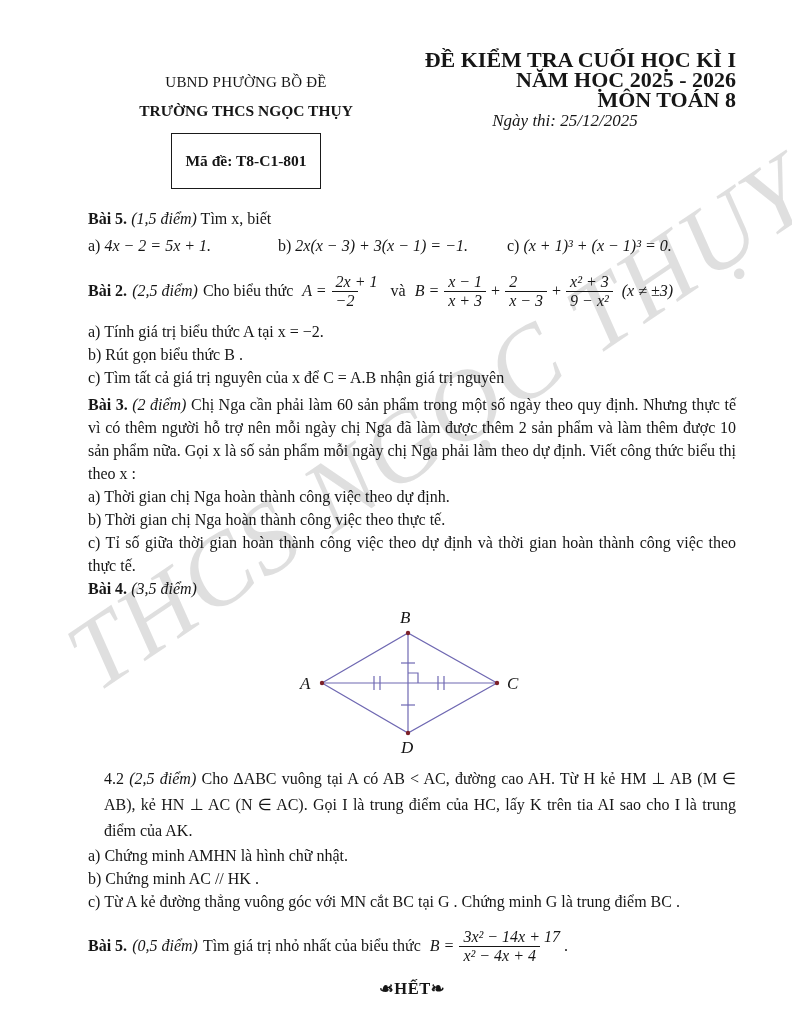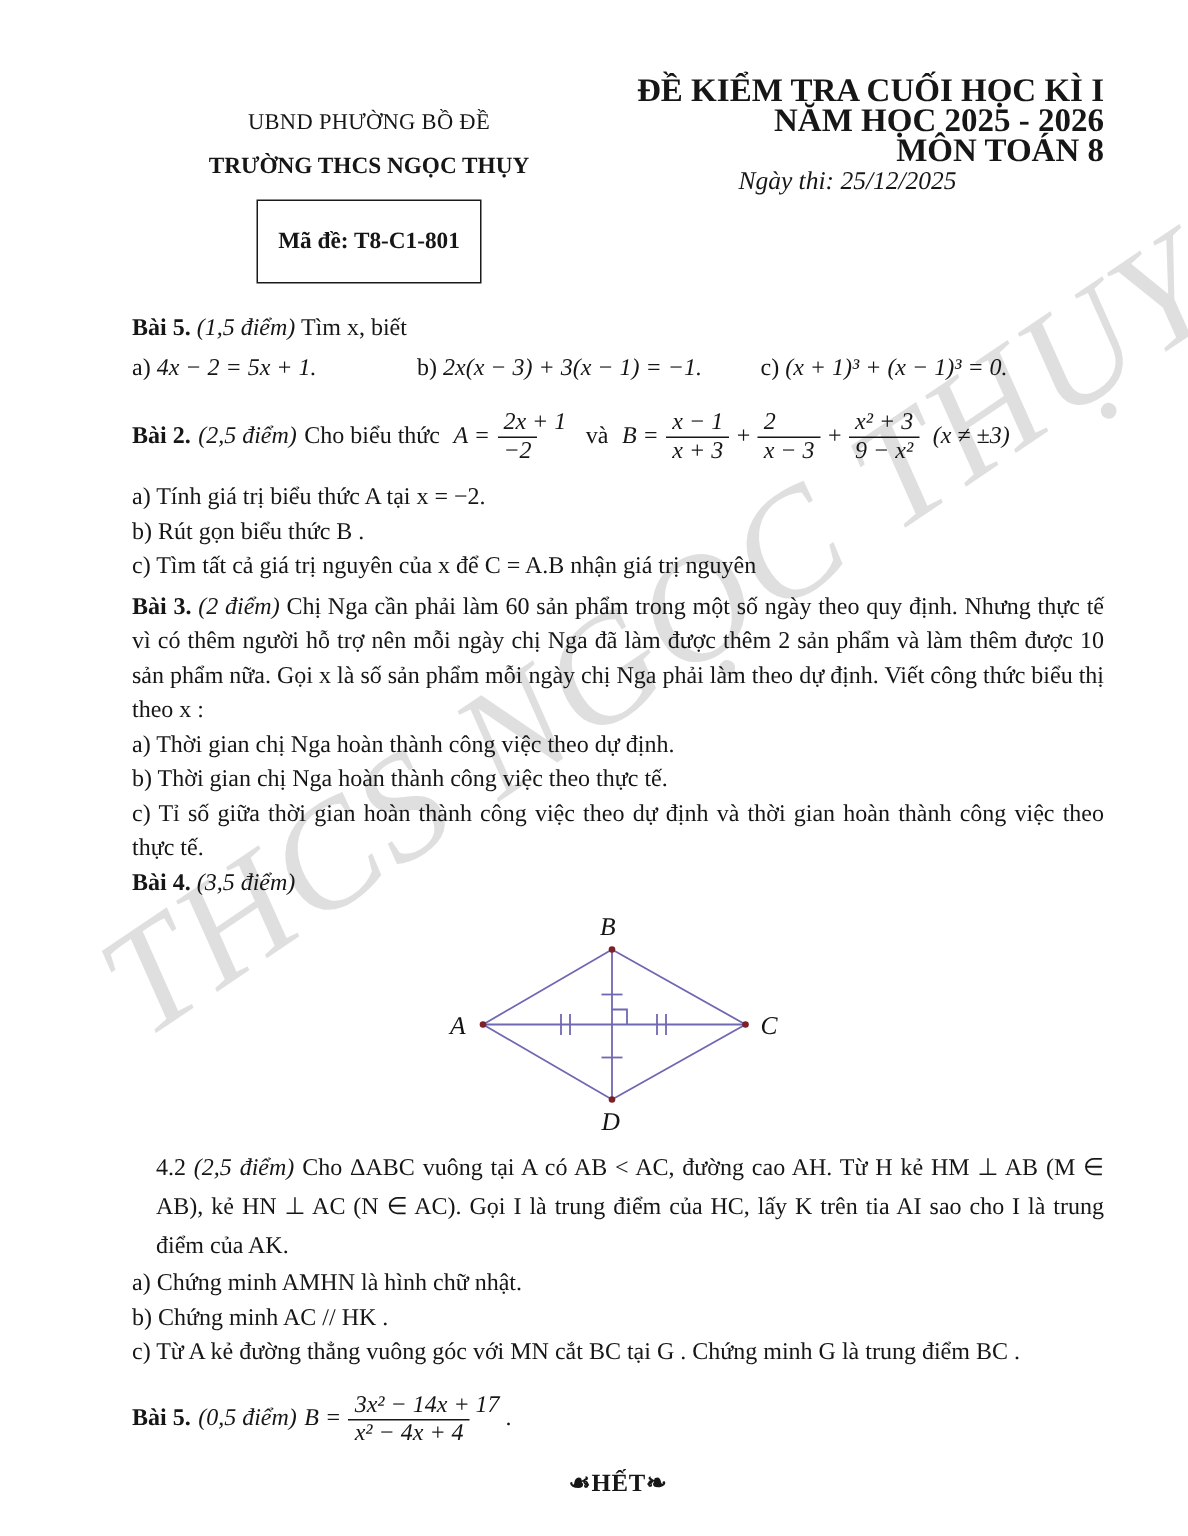--- a/index.html
+++ b/index.html
@@ -183,20 +183,21 @@
     <span class="pts">(2,5 điểm)</span>
     <span>Cho ΔABC vuông tại A có AB &lt; AC, đường cao AH. Từ H kẻ HM ⊥ AB (M ∈ AB), kẻ HN ⊥ AC (N ∈ AC). Gọi I là trung điểm của HC, lấy K trên tia AI sao cho I là trung điểm của AK.</span>
   </p>
   <div class="line">a) Chứng minh AMHN là hình chữ nhật.</div>
   <div class="line">b) Chứng minh AC // HK .</div>
   <p class="para">c) Từ A kẻ đường thẳng vuông góc với MN cắt BC tại G . Chứng minh G là trung điểm BC .</p>
 
   <div class="b5row">
     <span class="bl sp">Bài 5.</span>
     <span class="pts sp">(0,5 điểm)</span>
+    <span class="spw">Tìm giá trị nhỏ nhất của biểu thức</span>
     <span class="math sp">B =</span>
     <span class="frac math">
         <span>3x² − 14x + 17</span>
         <span class="den">x² − 4x + 4</span>
       </span>
     <span>.</span>
   </div>
 
   <div class="het">☙HẾT❧</div>
 

